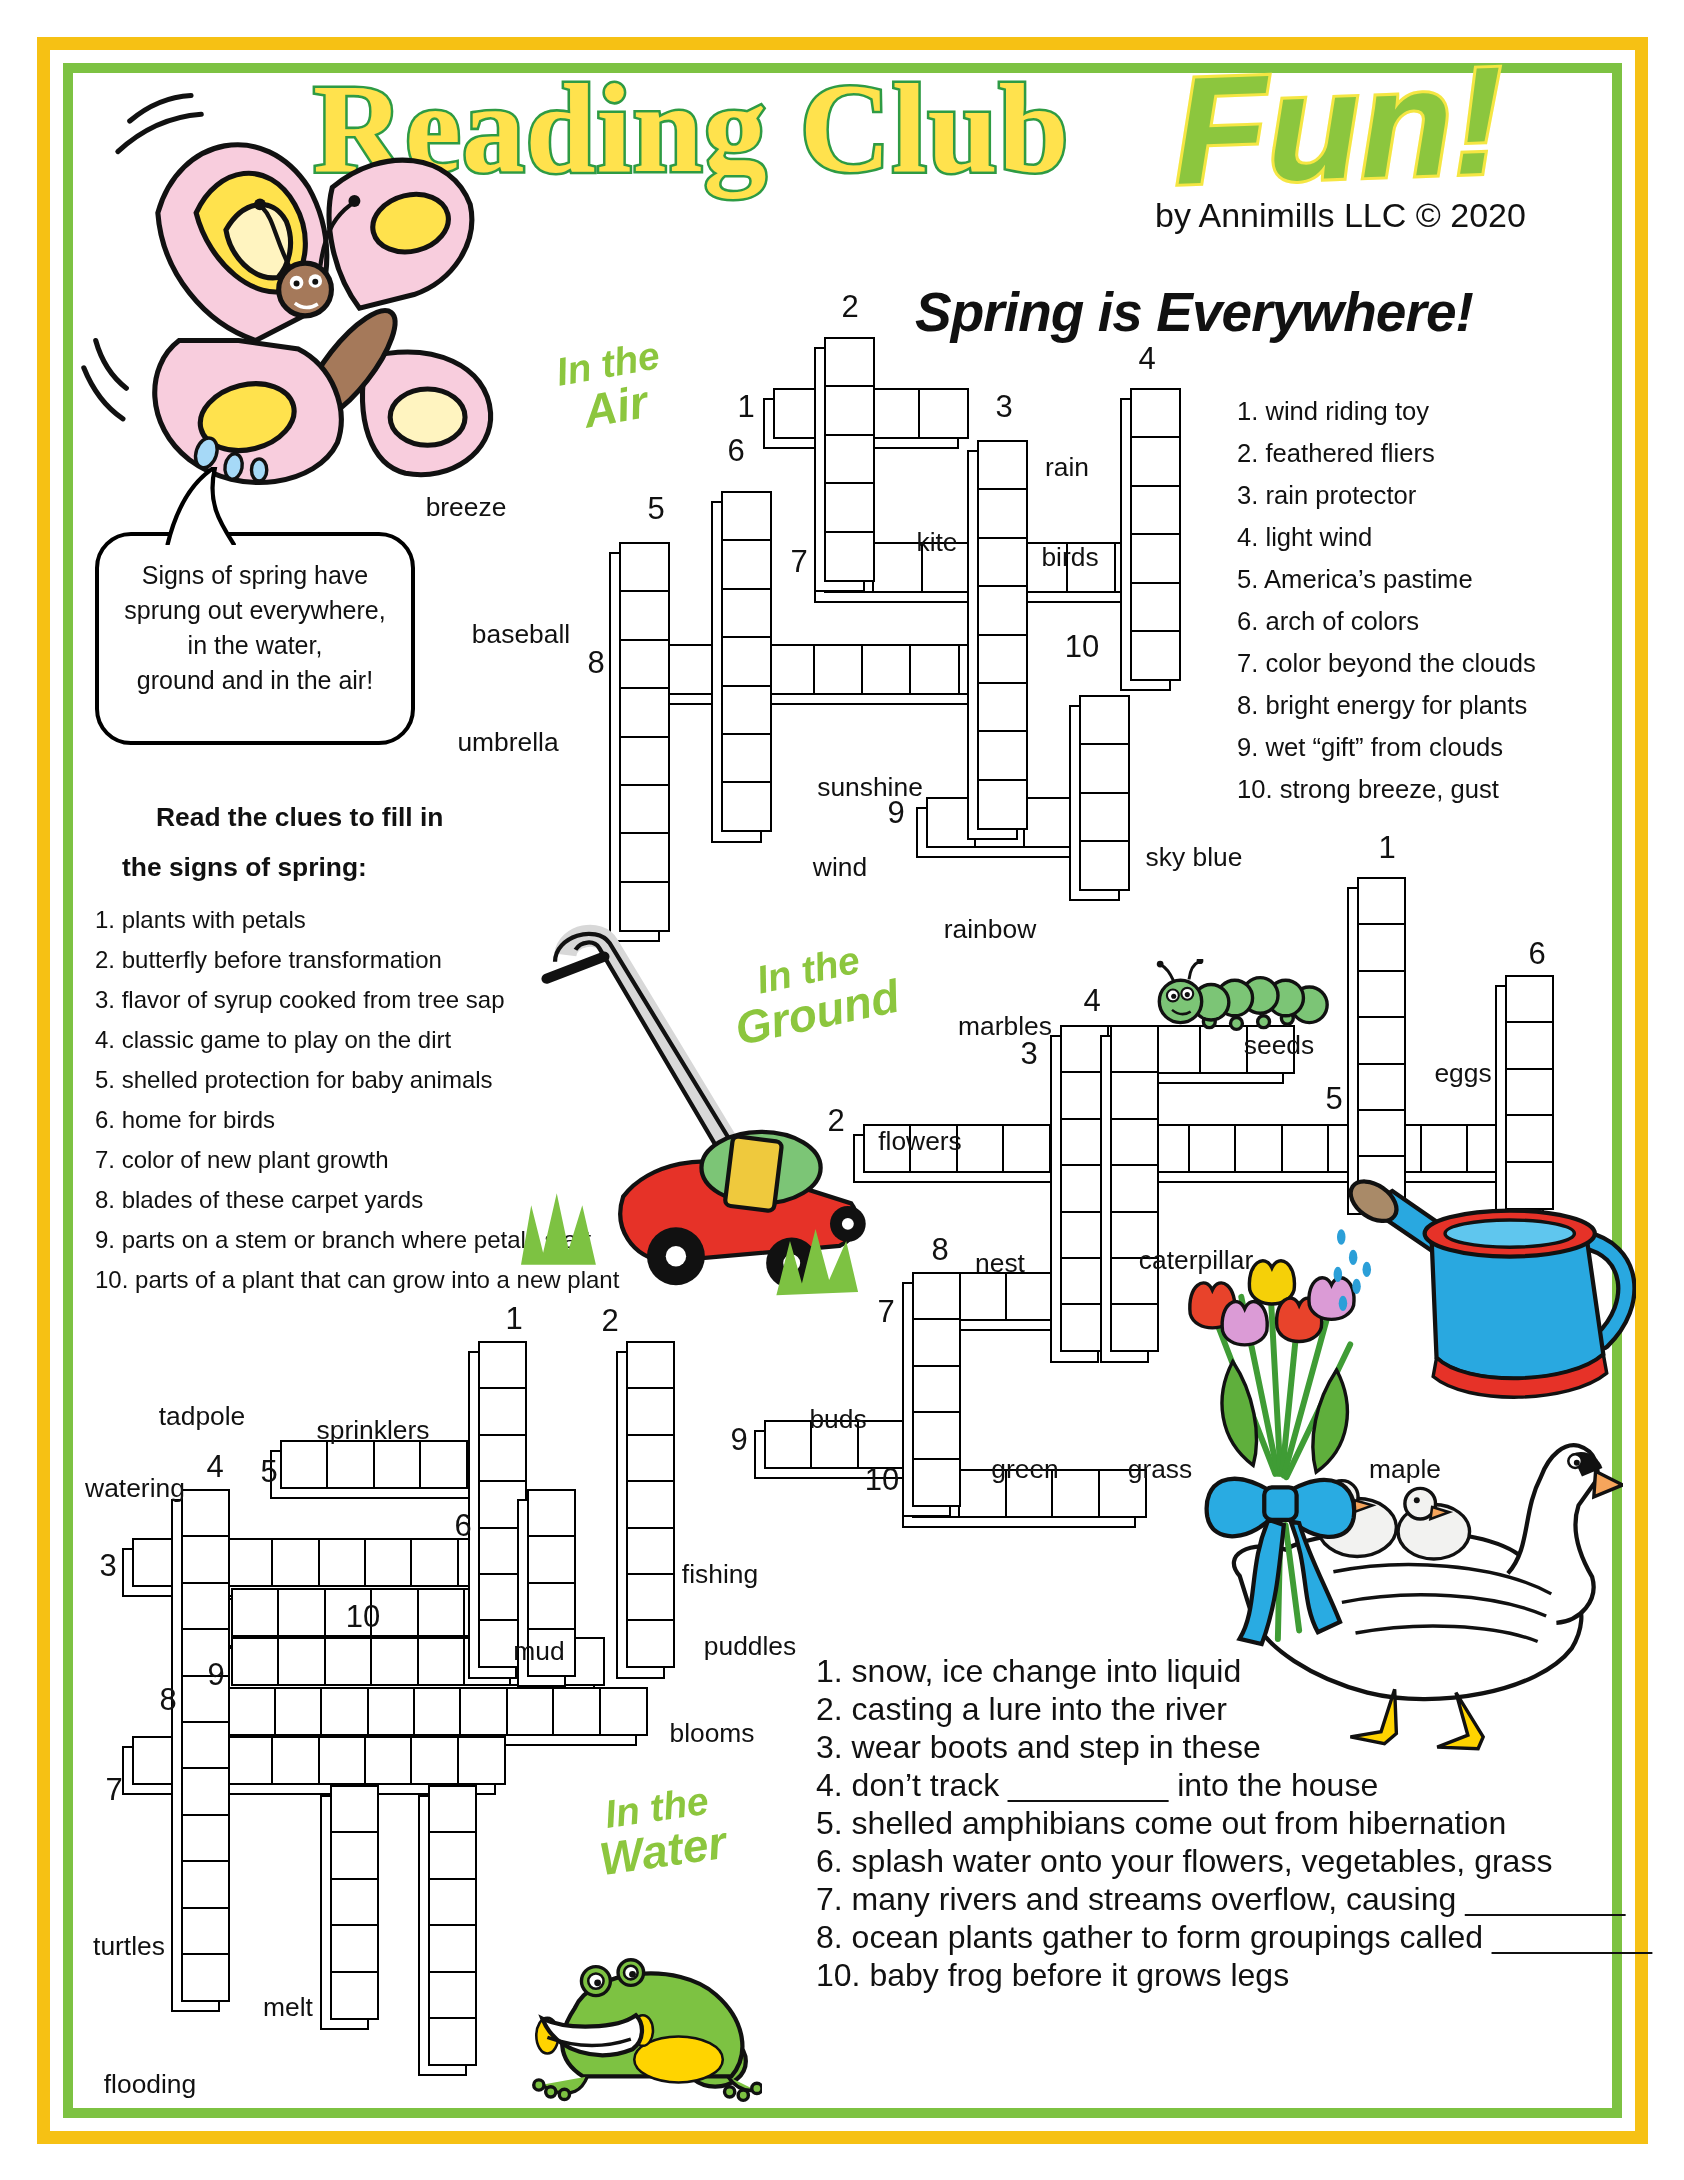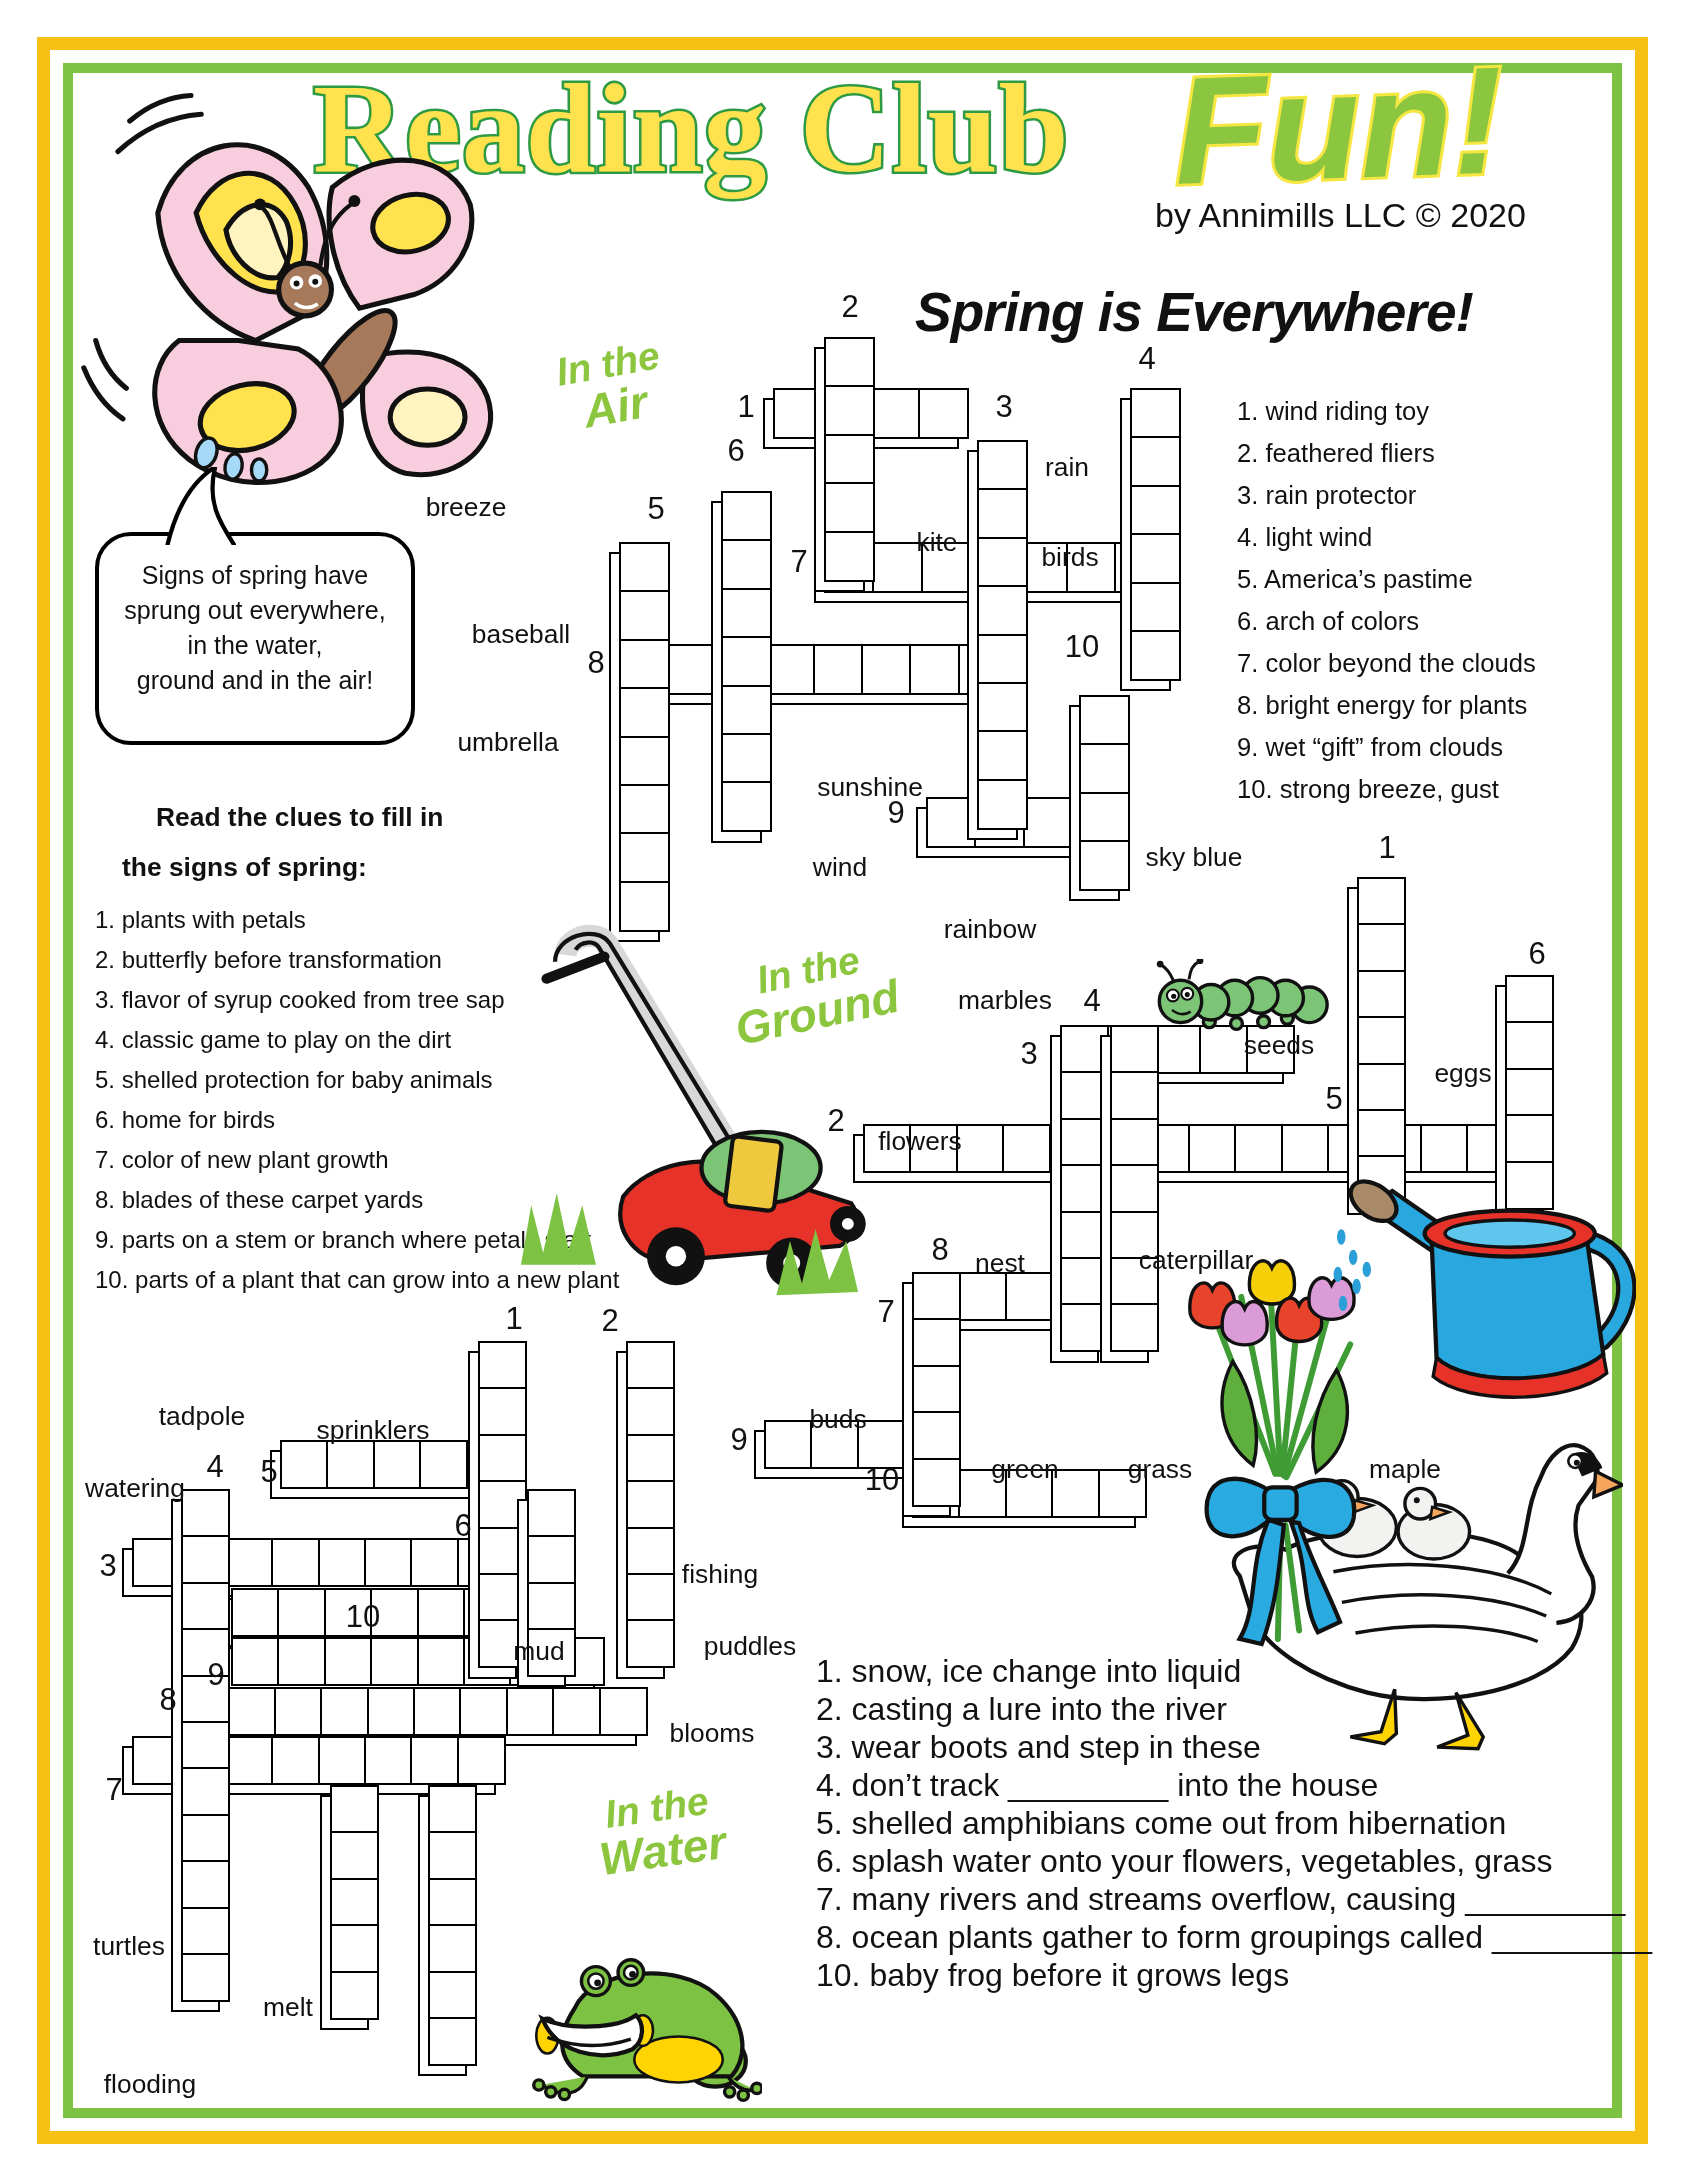--- a/index.html
+++ b/index.html
@@ -313,21 +313,21 @@
       <div class="numlab" style="left: 1387px; top: 848px;">1</div>
       <div class="numlab" style="left: 836px; top: 1121px;">2</div>
       <div class="numlab" style="left: 1029px; top: 1054px;">3</div>
       <div class="numlab" style="left: 1092px; top: 1001px;">4</div>
       <div class="numlab" style="left: 1334px; top: 1099px;">5</div>
       <div class="numlab" style="left: 1537px; top: 954px;">6</div>
       <div class="numlab" style="left: 886px; top: 1312px;">7</div>
       <div class="numlab" style="left: 940px; top: 1250px;">8</div>
       <div class="numlab" style="left: 739px; top: 1440px;">9</div>
       <div class="numlab" style="left: 882px; top: 1480px;">10</div>
-      <div class="wordlab" style="left: 1005px; top: 952px;">marbles</div>
+      <div class="wordlab" style="left: 1005px; top: 978px;">marbles</div>
       <div class="wordlab" style="left: 920px; top: 1093px;">flowers</div>
       <div class="wordlab" style="left: 1279px; top: 997px;">seeds</div>
       <div class="wordlab" style="left: 1463px; top: 1025px;">eggs</div>
       <div class="wordlab" style="left: 1000px; top: 1215px;">nest</div>
       <div class="wordlab" style="left: 1196px; top: 1212px;">caterpillar</div>
       <div class="wordlab" style="left: 838px; top: 1371px;">buds</div>
       <div class="wordlab" style="left: 1025px; top: 1421px;">green</div>
       <div class="wordlab" style="left: 1160px; top: 1421px;">grass</div>
       <div class="wordlab" style="left: 1405px; top: 1421px;">maple</div>
       <div class="heading" style="left: 813px; top: 993px; transform: translate(-50%, -50%) rotate(-12deg);">

